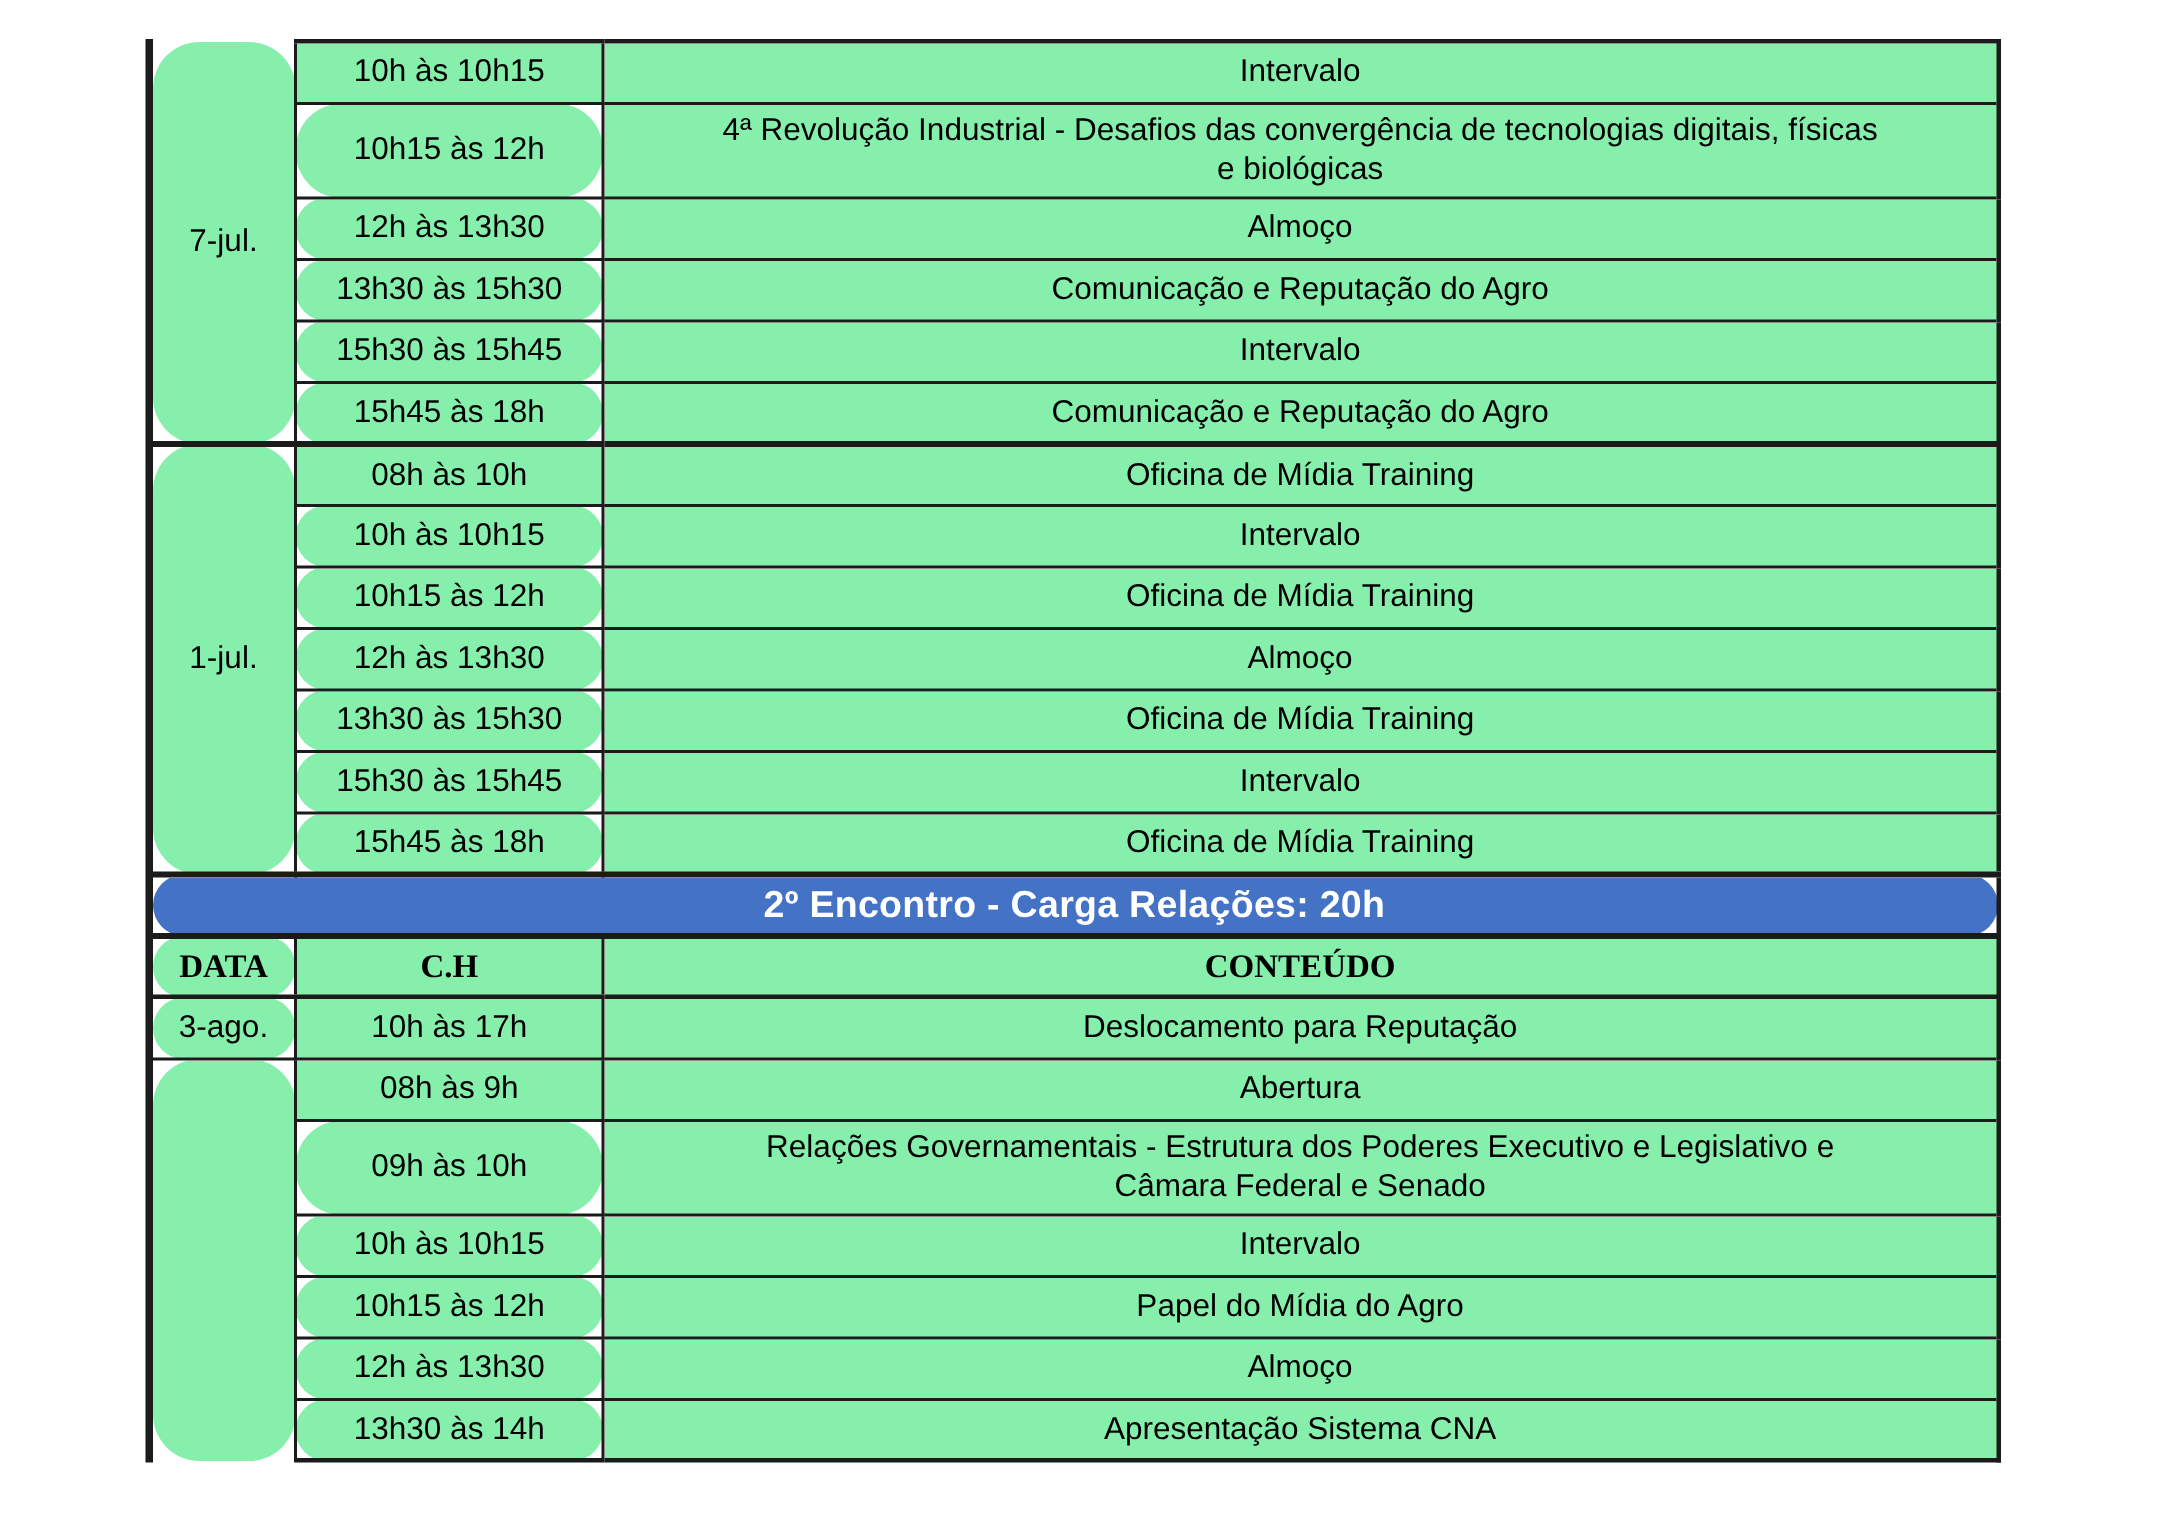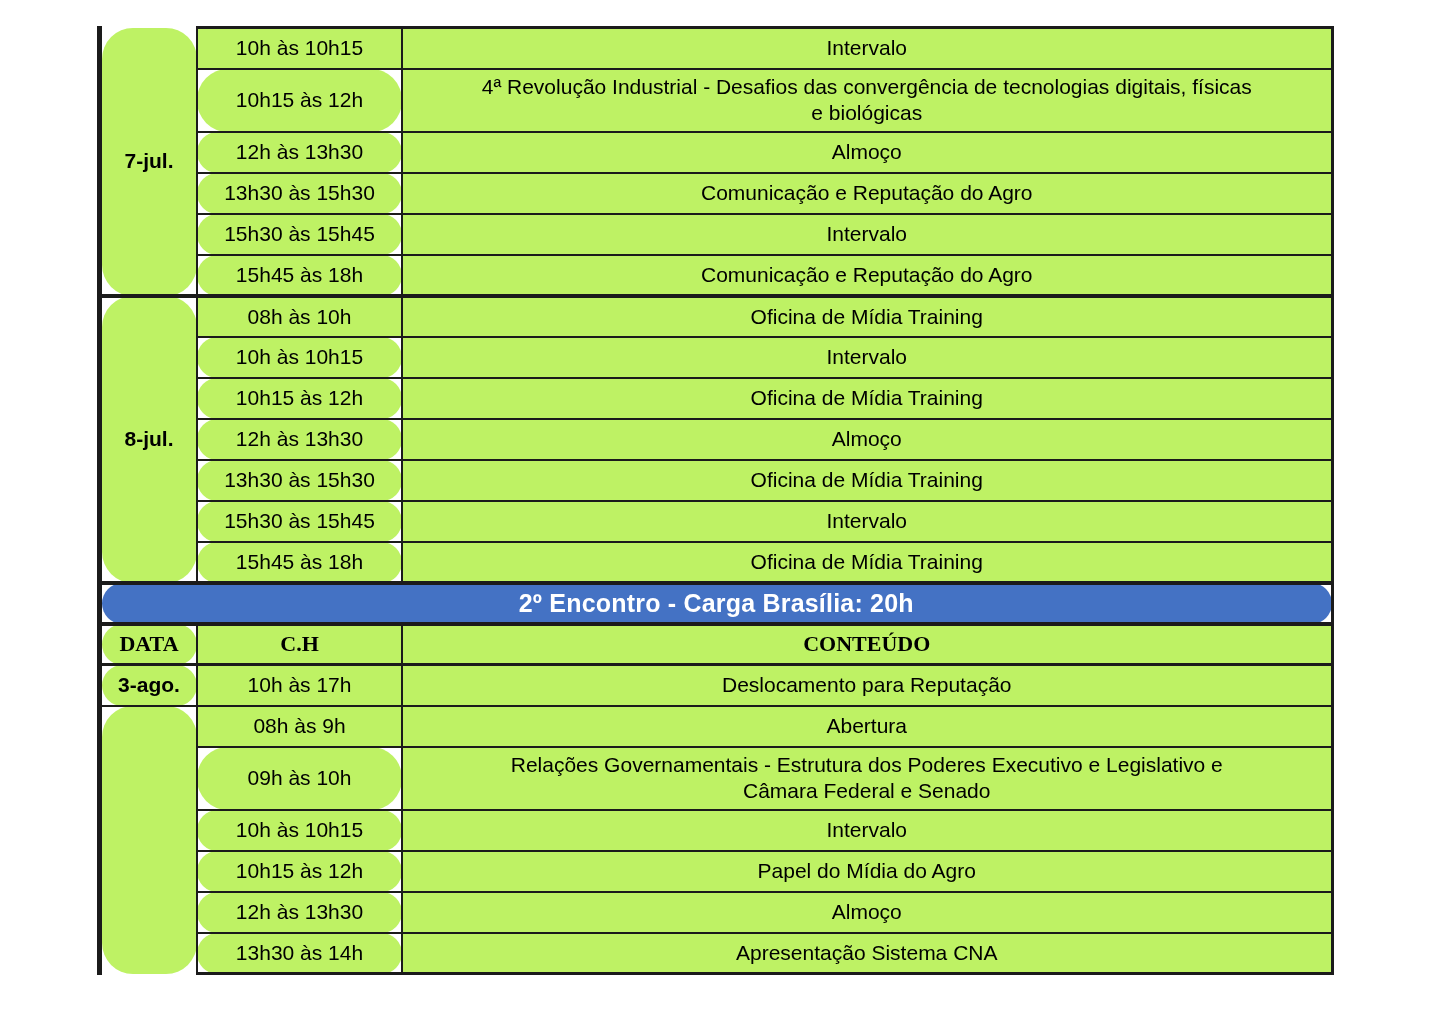--- a/index.html
+++ b/index.html
@@ -27,30 +27,30 @@
   .col-content { width: 930px; }
 
   table.schedule td {
     border: 2px solid var(--border-color, #1b1b1b);
     font-size: 21px;
     color: var(--text-color, #000000);
     text-align: center;
     vertical-align: middle;
     padding: 2px 4px;
     overflow: hidden;
-    background: #bef264;
+    background: #86efac;
   }
   table.schedule td:first-child { border-left: 0; border-radius: 31px; }
   table.schedule td:last-child  { border-right: 3px solid var(--border-color, #1b1b1b); }
 
   table.schedule tr { height: 41px; }
   table.schedule tr.tall { height: 63px; }
 
   td.shaded { background: var(--section-blue-bg, #cde9fa); }
-  td.date   { font-weight: 700; }
+  td.date   { font-weight: 400; }
   td.left-align {
     text-align: left;
     white-space: pre-line;
     line-height: 26px;
     padding: 2px 10px 2px 6px;
   }
 
   tr.table-first td { border-top: 3px solid var(--border-color, #1b1b1b); }
   tr.table-last  td { border-bottom: 3px solid var(--border-color, #1b1b1b); }
   tr.sep-top     td { border-top: 4px solid var(--border-color, #1b1b1b); }
@@ -108,21 +108,21 @@
           </tr>
           <tr>
             <td class="time shaded">15h30 às 15h45</td>
             <td class="content shaded">Intervalo</td>
           </tr>
           <tr>
             <td class="time shaded">15h45 às 18h</td>
             <td class="content shaded">Comunicação e Reputação do Agro</td>
           </tr>
           <tr class="sep-top">
-            <td class="date shaded" rowspan="7">8-jul.</td>
+            <td class="date shaded" rowspan="7">1-jul.</td>
             <td class="time shaded">08h às 10h</td>
             <td class="content shaded">Oficina de Mídia Training</td>
           </tr>
           <tr>
             <td class="time shaded">10h às 10h15</td>
             <td class="content shaded">Intervalo</td>
           </tr>
           <tr>
             <td class="time shaded">10h15 às 12h</td>
             <td class="content shaded">Oficina de Mídia Training</td>
@@ -137,21 +137,21 @@
           </tr>
           <tr>
             <td class="time shaded">15h30 às 15h45</td>
             <td class="content shaded">Intervalo</td>
           </tr>
           <tr>
             <td class="time shaded">15h45 às 18h</td>
             <td class="content shaded">Oficina de Mídia Training</td>
           </tr>
           <tr class="banner-row">
-            <td colspan="3">2º Encontro - Carga Brasília: 20h</td>
+            <td colspan="3">2º Encontro - Carga Relações: 20h</td>
           </tr>
           <tr class="header-row">
             <td>DATA</td>
             <td>C.H</td>
             <td>CONTEÚDO</td>
           </tr>
           <tr>
             <td class="date" rowspan="1">3-ago.</td>
             <td class="time">10h às 17h</td>
             <td class="content">Deslocamento para Reputação</td>

